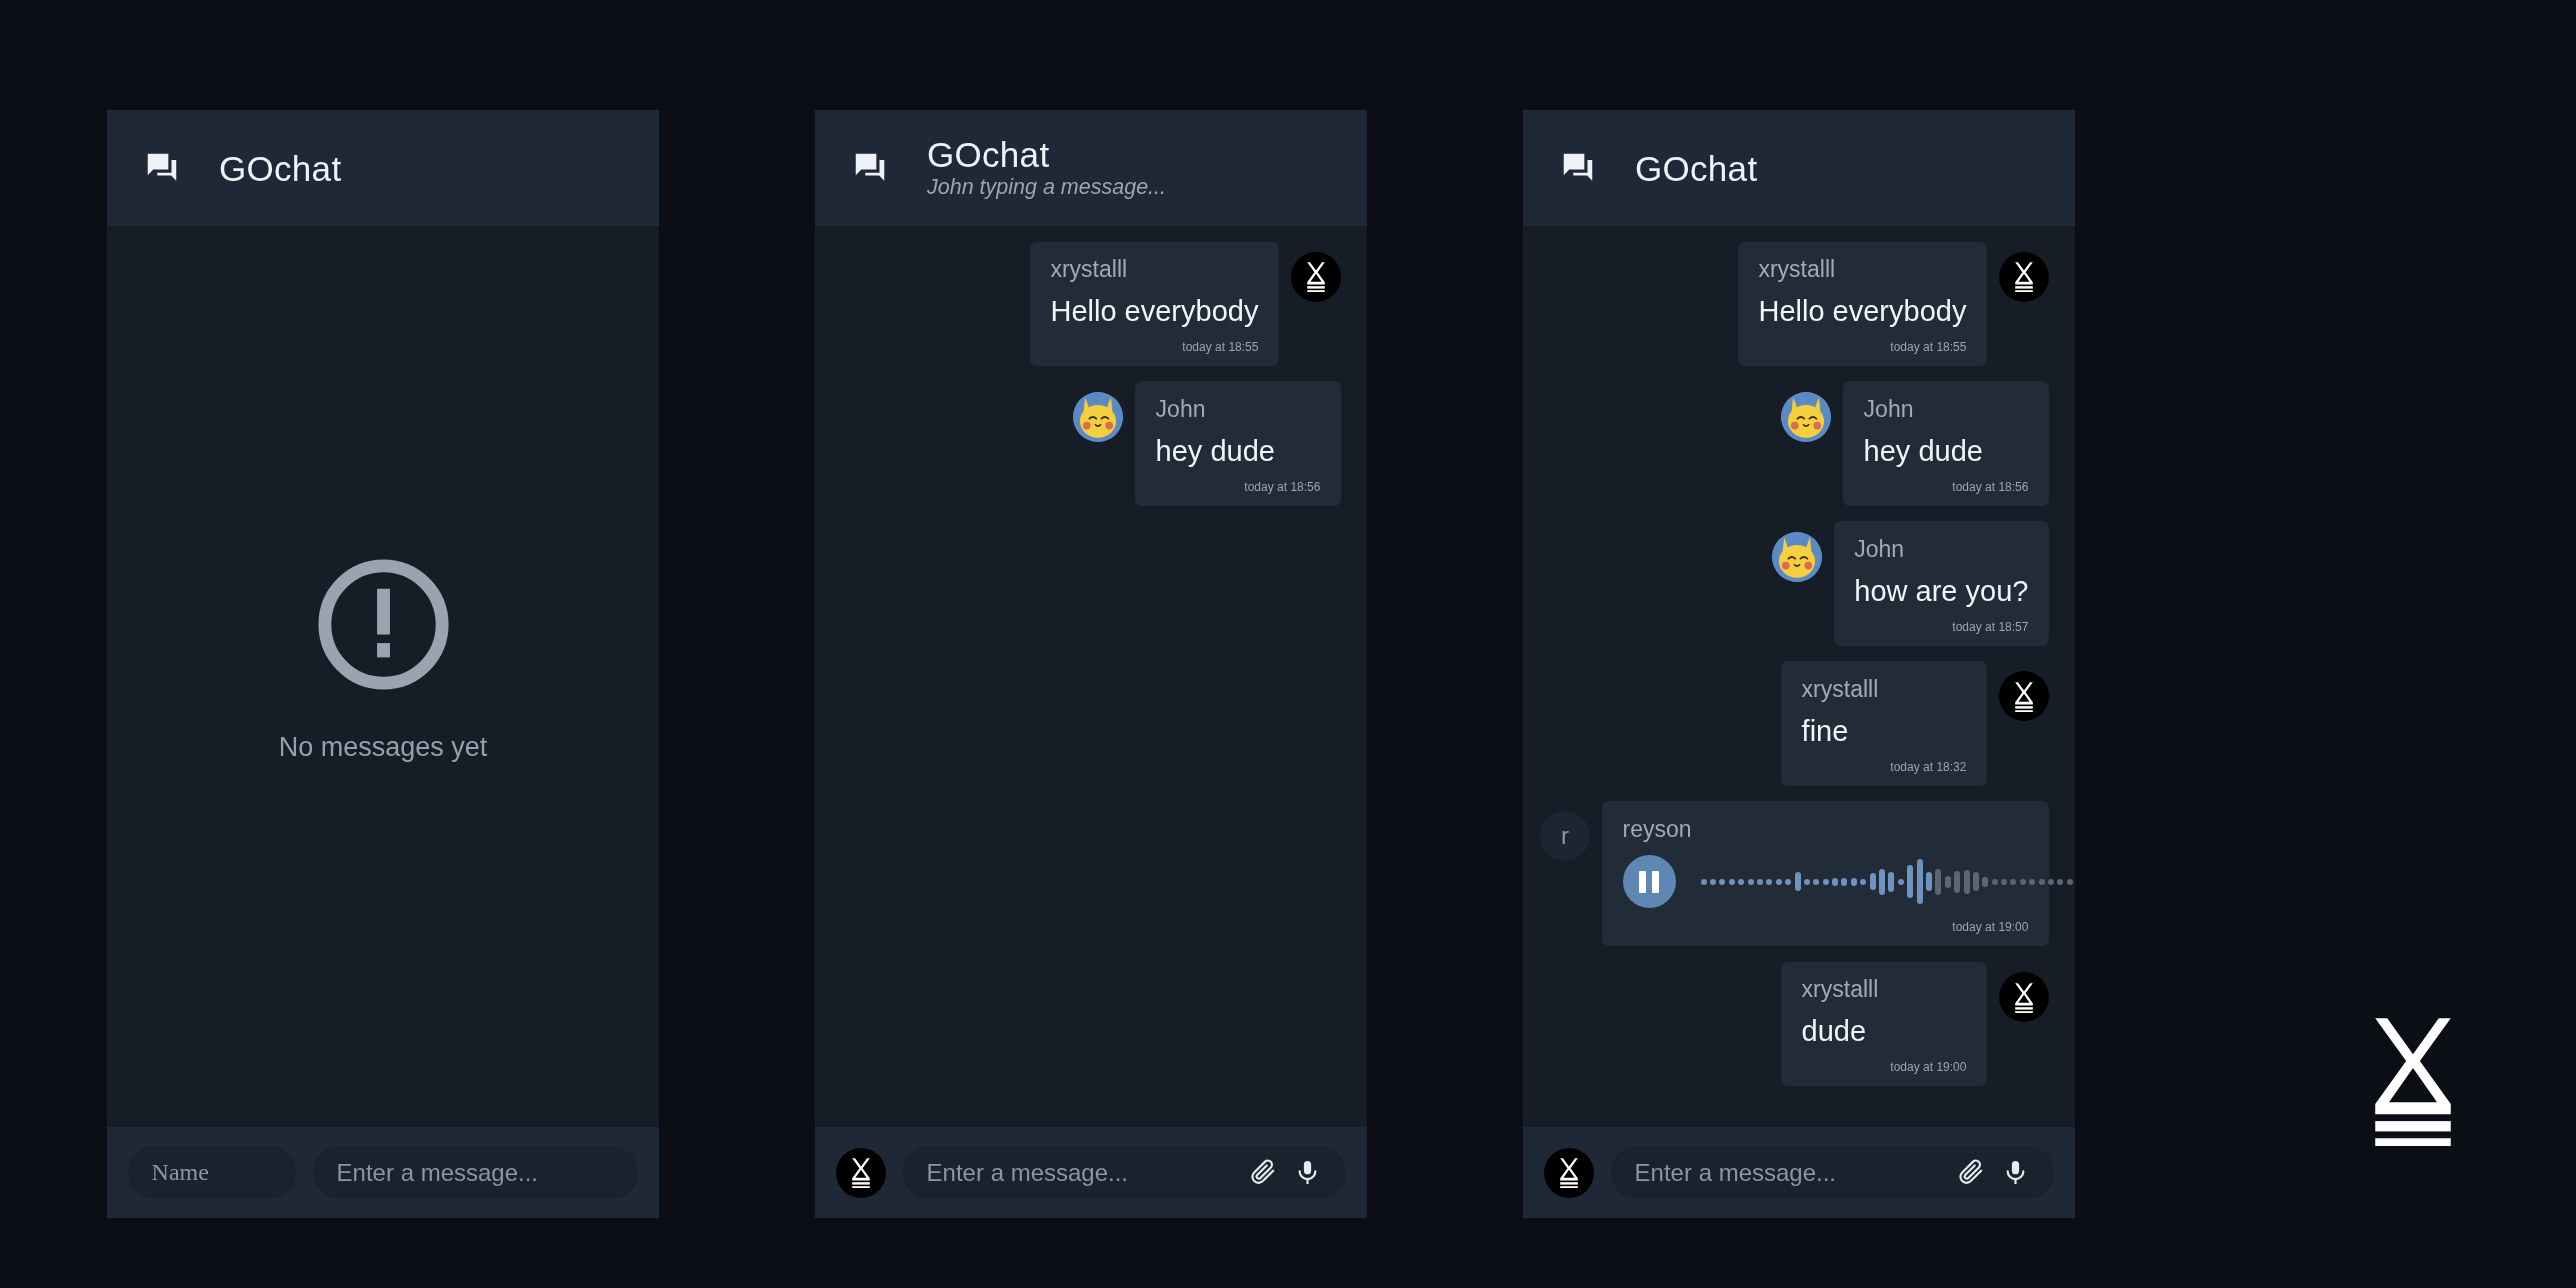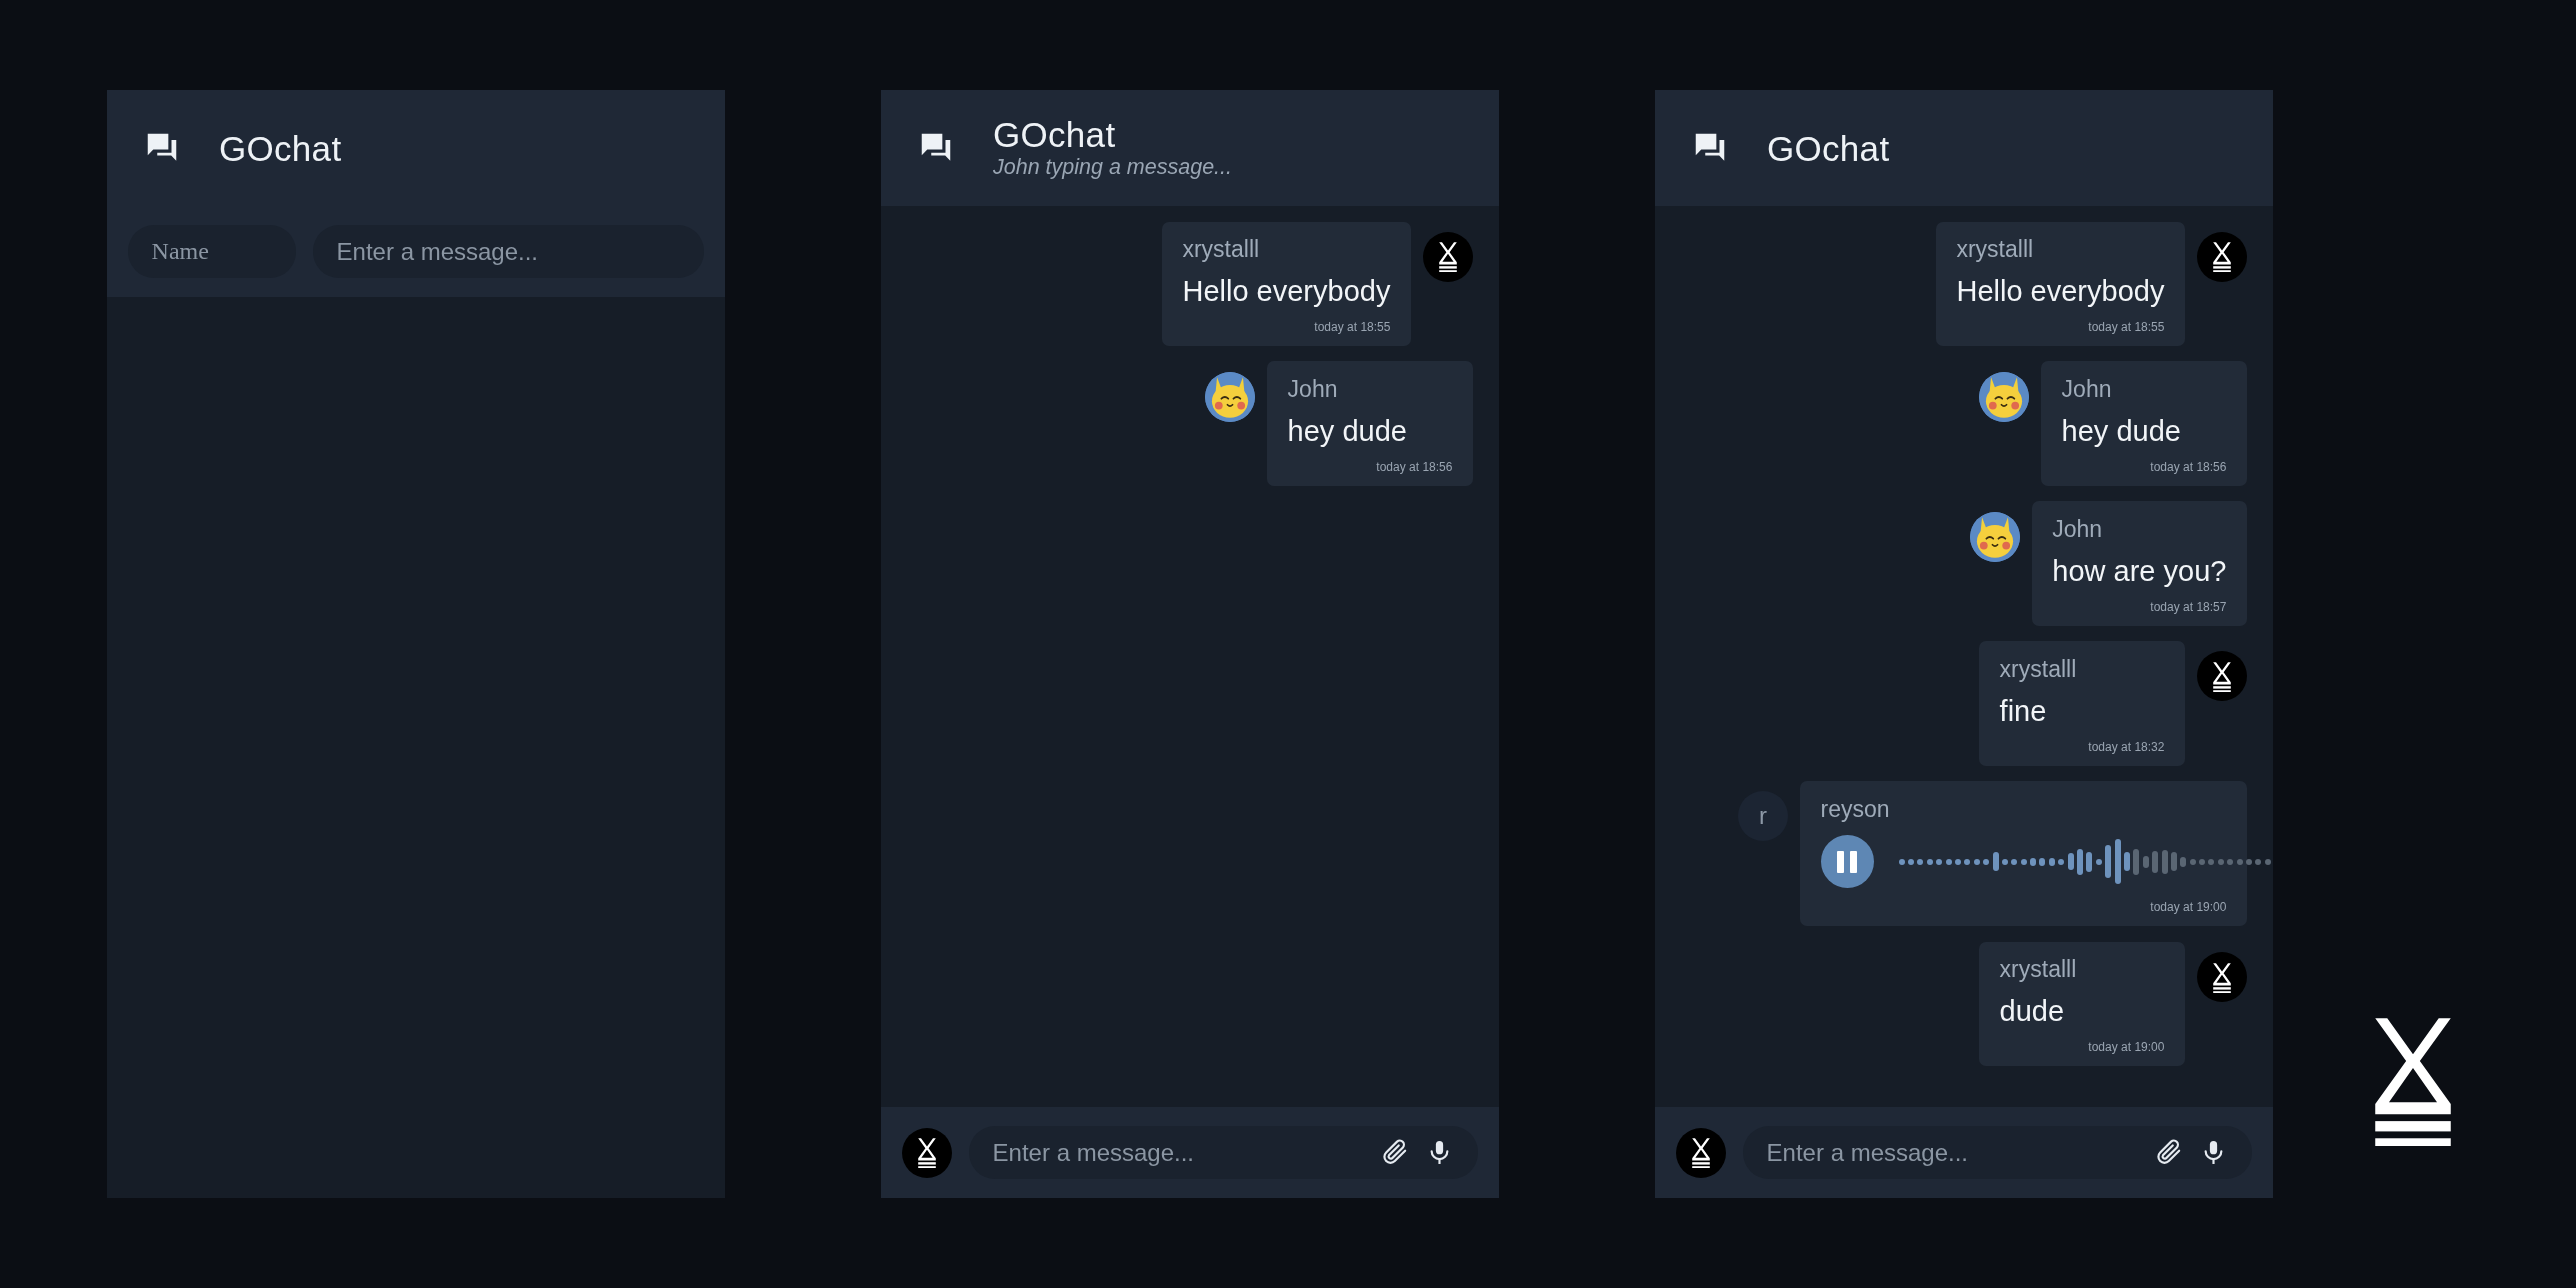--- a/index.html
+++ b/index.html
@@ -17,26 +17,27 @@
     position: absolute;
     inset: 0;
     display: flex;
     align-items: flex-start;
     padding: 90px 0 0 107px;
     gap: 156px;
   }
 
   
   .panel {
-    width: 618px;
+    width: 552px;
     height: 1108px;
     display: flex;
     flex-direction: column;
     background: #161d27;
     overflow: hidden;
+    margin-top: 20px;
   }
 
   .panel-header {
     background: #1f2836;
     height: 116px;
     flex: 0 0 116px;
     display: flex;
     align-items: center;
     padding: 0 0 0 36px;
     gap: 38px;
@@ -212,20 +213,30 @@
 
 <div class="stage" id="stage">
     <div class="panel">
       <div class="panel-header">
         <div class="header-icon"><svg viewBox="0 0 24 24" width="38" height="38" aria-hidden="true">
             <path fill="#eef2f6" d="M3 3h13v10H6.5L3 16.5V3z"></path>
             <path fill="#eef2f6" d="M18 7h3v13l-3.2-3.2H9V15h9V7z"></path>
           </svg></div>
         <div class="header-text">
           <div class="header-title">GOchat</div>
+        </div>
+      </div>
+      <div class="feed empty">
+        <div class="empty-wrap">
+          <div class="empty-mark"><svg viewBox="0 0 100 100" width="143" height="143" aria-hidden="true">
+              <circle cx="50" cy="50" r="41" fill="none" stroke="#9aa4b0" stroke-width="9"></circle>
+              <rect x="45.5" y="25" width="9" height="32" fill="#9aa4b0"></rect>
+              <rect x="45.5" y="63" width="9" height="10" fill="#9aa4b0"></rect>
+            </svg></div>
+          <div class="empty-text">No messages yet</div>
         </div>
       </div>
       <div class="composer">
         <div class="field name-field">
           <span class="ph">Name</span>
         </div>
         <div class="field msg-field">
           <span class="ph">Enter a message...</span>
         </div>
       </div>

